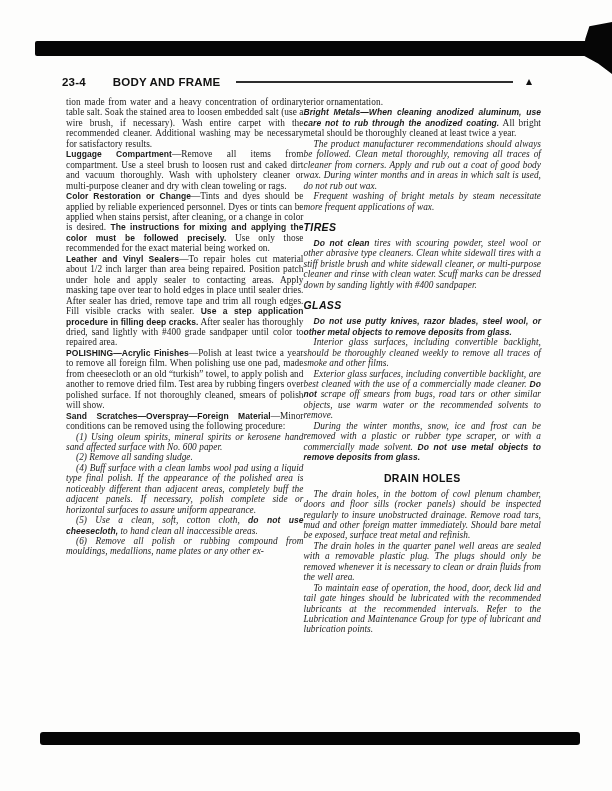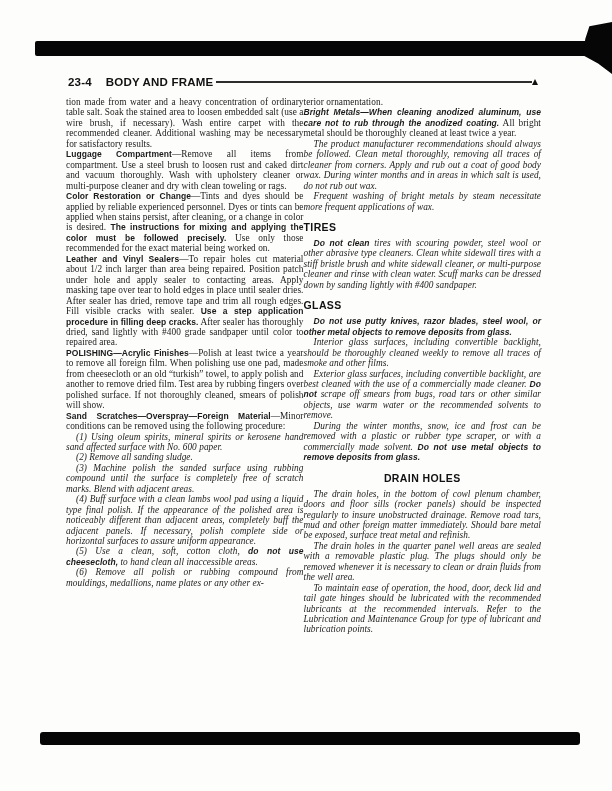--- a/index.html
+++ b/index.html
@@ -24,22 +24,22 @@
     background: #060606;
     clip-path: polygon(22% 8%, 100% 0%, 100% 100%, 52% 80%, 0% 64%, 8% 32%);
   }
   .artifact-bottom {
     position: absolute; left: 40px; top: 732px;
     width: 540px; height: 13px;
     background: #060606; border-radius: 3px;
   }
   
   .header {
-    position: absolute; left: 68px; top: 76px; width: 470px;
-    display: flex; align-items: center;
+    position: absolute; left: 62px; top: 76px; width: 470px;
+    display: flex; align-items: center; gap: 13px;
   }
   .pagenum, .doctitle {
     font-family: "Liberation Sans", sans-serif;
     font-weight: 700; font-size: 11.5px; letter-spacing: 0.2px;
     color: #111;
   }
   .pagenum { margin-right: 14px; }
   .rule { flex: 1; height: 2px; background: #2d2d2d; margin-left: 3px; }
   .tri {
     width: 0; height: 0;
@@ -69,21 +69,21 @@
   .bi { font-style: italic; }
   .h2 {
     font-family: "Liberation Sans", sans-serif;
     font-weight: 700;
     font-size: 10.5px;
     letter-spacing: 0.4px;
     color: #111;
     margin: 9px 0 5px 0;
   }
   .h2.center { text-align: center; }
-  .h2.left { text-align: left; }
+  .h2.left { text-align: left; font-style: italic; }
 </style>
 </head>
 <body>
 
 <div class="page">
   <div class="artifact-top"></div>
   <div class="artifact-corner"></div>
   <div class="artifact-bottom"></div>
 
   <div class="header">
@@ -96,21 +96,20 @@
   <div class="columns">
     <div class="col">
         <p class="para"><span>tion made from water and a heavy concentration of ordinary table salt. Soak the stained area to loosen embedded salt (use a wire brush, if necessary). Wash entire carpet with the recommended cleaner. Additional washing may be necessary for satisfactory results.</span></p>
         <p class="para"><span class="b">Luggage Compartment</span><span>—Remove all items from compartment. Use a steel brush to loosen rust and caked dirt and vacuum thoroughly. Wash with upholstery cleaner or multi-purpose cleaner and dry with clean toweling or rags.</span></p>
         <p class="para"><span class="b">Color Restoration or Change</span><span>—Tints and dyes should be applied by reliable experienced personnel. Dyes or tints can be applied when stains persist, after cleaning, or a change in color is desired. </span><span class="b">The instructions for mixing and applying the color must be followed precisely.</span><span> Use only those recommended for the exact material being worked on.</span></p>
         <p class="para"><span class="b">Leather and Vinyl Sealers</span><span>—To repair holes cut material about 1/2 inch larger than area being repaired. Position patch under hole and apply sealer to contacting areas. Apply masking tape over tear to hold edges in place until sealer dries. After sealer has dried, remove tape and trim all rough edges. Fill visible cracks with sealer. </span><span class="b">Use a step application procedure in filling deep cracks.</span><span> After sealer has thoroughly dried, sand lightly with #400 grade sandpaper until color to repaired area.</span></p>
         <p class="para"><span class="b">POLISHING—Acrylic Finishes</span><span>—Polish at least twice a year to remove all foreign film. When polishing use one pad, made from cheesecloth or an old “turkish” towel, to apply polish and another to remove dried film. Test area by rubbing fingers over polished surface. If not thoroughly cleaned, smears of polish will show.</span></p>
         <p class="para"><span class="b">Sand Scratches—Overspray—Foreign Material</span><span>—Minor conditions can be removed using the following procedure:</span></p>
         <p class="para ind"><span>(1) Using oleum spirits, mineral spirits or kerosene hand sand affected surface with No. 600 paper.</span></p>
         <p class="para ind"><span>(2) Remove all sanding sludge.</span></p>
-        <p class="para ind"><span>(3) Machine polish the sanded surface using rubbing compound until the surface is completely free of scratch marks. Blend with adjacent areas.</span></p>
         <p class="para ind"><span>(4) Buff surface with a clean lambs wool pad using a liquid type final polish. If the appearance of the polished area is noticeably different than adjacent areas, completely buff the adjacent panels. If necessary, polish complete side or horizontal surfaces to assure uniform appearance.</span></p>
         <p class="para ind"><span>(5) Use a clean, soft, cotton cloth, </span><span class="b">do not use cheesecloth,</span><span> to hand clean all inaccessible areas.</span></p>
         <p class="para ind"><span>(6) Remove all polish or rubbing compound from mouldings, medallions, name plates or any other ex-</span></p>
       </div>
     <div class="col">
         <p class="para"><span>terior ornamentation.</span></p>
         <p class="para"><span class="bi">Bright Metals—When cleaning anodized aluminum, use care not to rub through the anodized coating.</span><span> All bright metal should be thoroughly cleaned at least twice a year.</span></p>
         <p class="para ind"><span>The product manufacturer recommendations should always be followed. Clean metal thoroughly, removing all traces of cleaner from corners. Apply and rub out a coat of good body wax. During winter months and in areas in which salt is used, do not rub out wax.</span></p>
         <p class="para ind"><span>Frequent washing of bright metals by steam necessitate more frequent applications of wax.</span></p>
         <div class="h2 left">TIRES</div>

